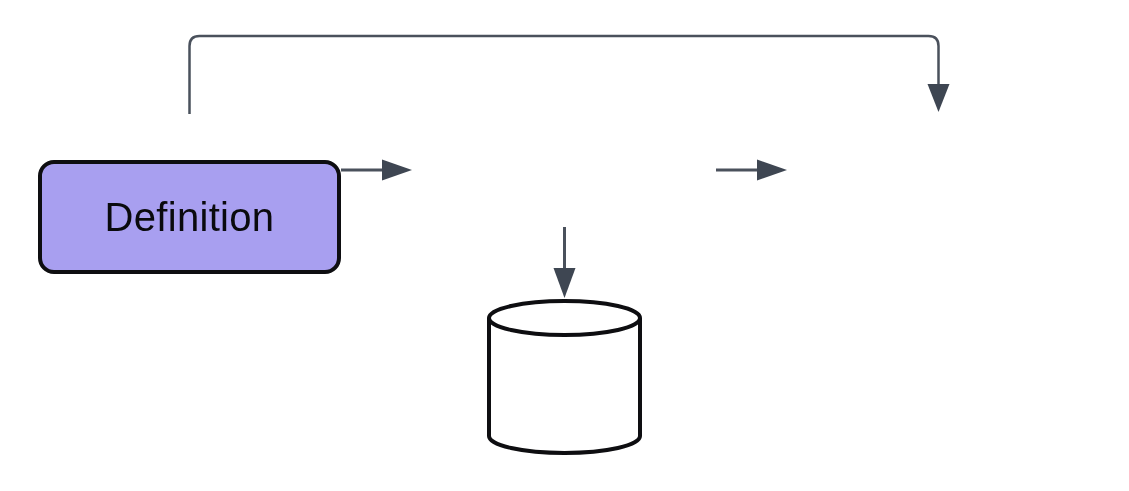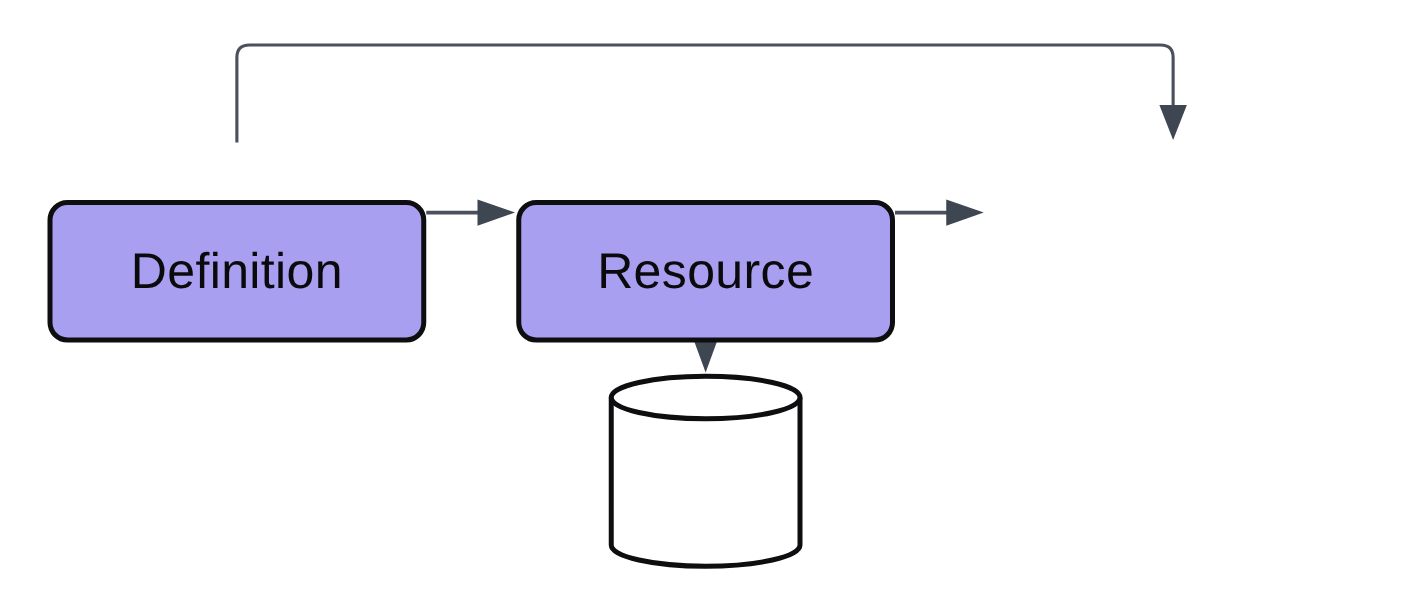--- a/index.html
+++ b/index.html
@@ -80,18 +80,15 @@
     <g>
       <path class="cyl" d="M489,318 L489,436 A75.5,17 0 0 0 640,436 L640,318"></path>
       <ellipse class="cyl" cx="564.5" cy="318" rx="75.5" ry="17"></ellipse>
     </g>
   </svg>
 
   <div class="node node-definition">
     <span class="label">Definition</span>
   </div>
 
-  <div class="node node-resource">
-    <span class="label">Resource</span>
-  </div>
 
 
 </div>
 
 </body></html>

